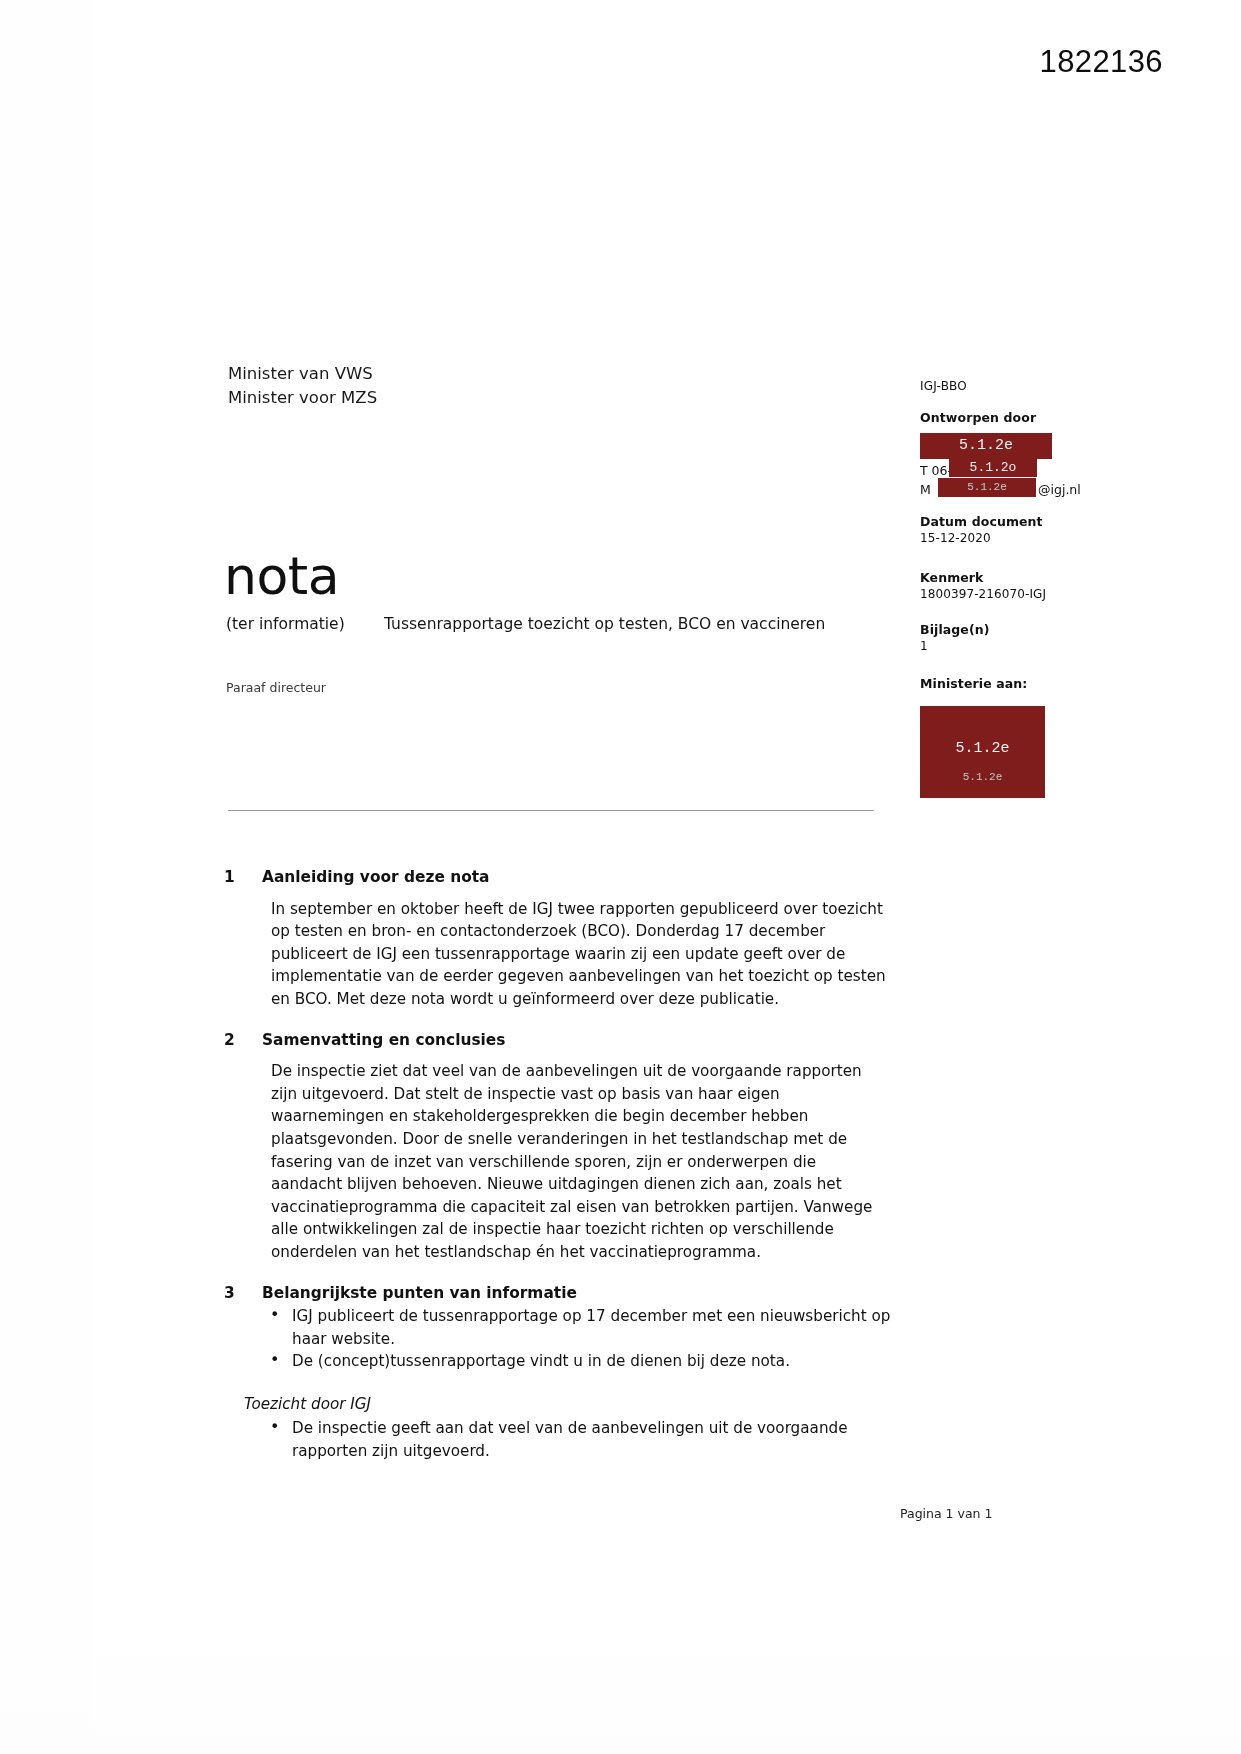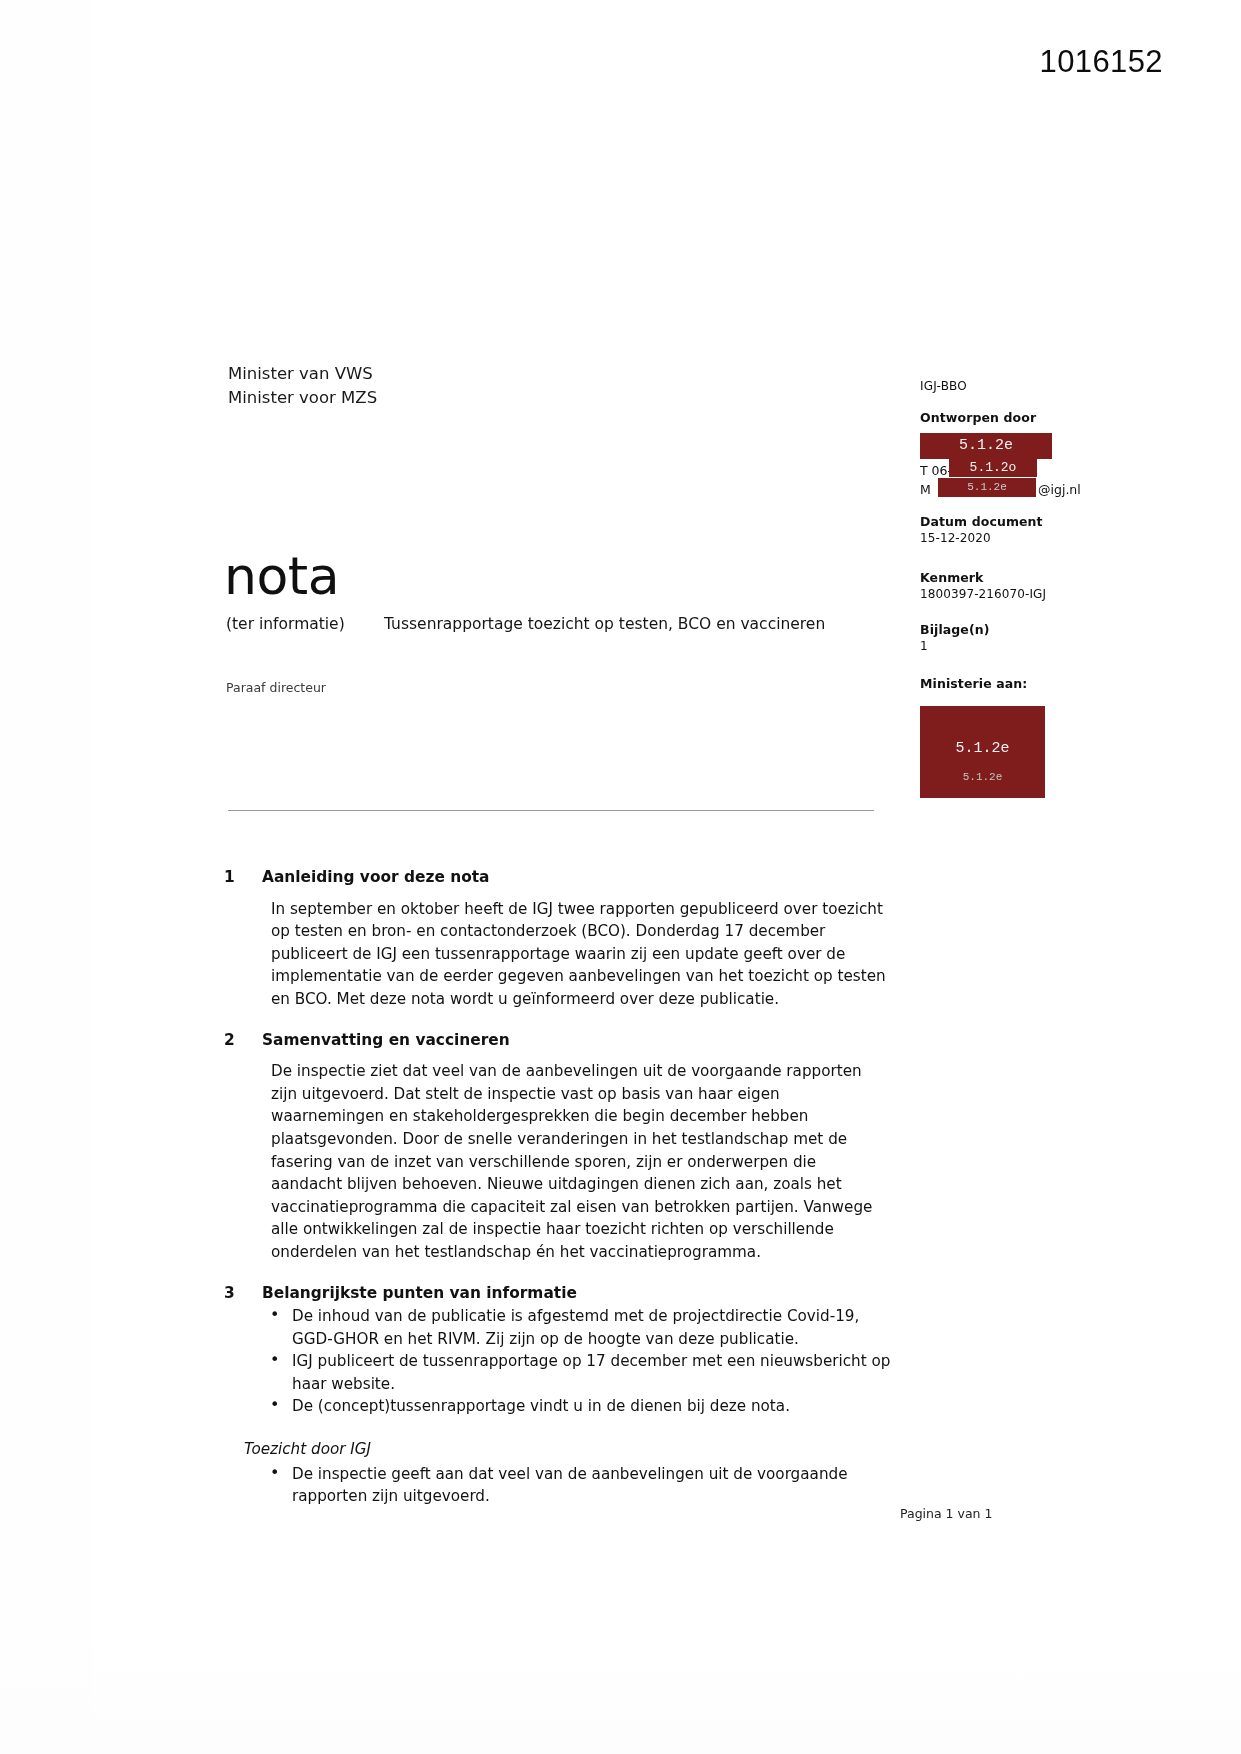--- a/index.html
+++ b/index.html
@@ -277,21 +277,21 @@
   }
 </style>
 </head>
 <body>
 
 <div class="page">
 
   <div class="scan-edge-left"></div>
   <div class="scan-edge-bottom"></div>
 
-  <div class="doc-number">1016152</div>
+  <div class="doc-number">1822136</div>
 
 
   <div class="addressee">
     <div>Minister van VWS</div>
     <div>Minister voor MZS</div>
   </div>
 
   <div class="meta">
     <div class="meta-org">IGJ-BBO</div>
 
@@ -346,34 +346,33 @@
         <span>Aanleiding voor deze nota</span>
       </div>
       <div class="section-body">
         <p>In september en oktober heeft de IGJ twee rapporten gepubliceerd over toezicht op testen en bron- en contactonderzoek (BCO). Donderdag 17 december publiceert de IGJ een tussenrapportage waarin zij een update geeft over de implementatie van de eerder gegeven aanbevelingen van het toezicht op testen en BCO. Met deze nota wordt u geïnformeerd over deze publicatie.</p>
       </div>
     </div>
 
     <div class="section">
       <div class="section-head">
         <span class="section-num">2</span>
-        <span>Samenvatting en vaccineren</span>
+        <span>Samenvatting en conclusies</span>
       </div>
       <div class="section-body">
         <p>De inspectie ziet dat veel van de aanbevelingen uit de voorgaande rapporten zijn uitgevoerd. Dat stelt de inspectie vast op basis van haar eigen waarnemingen en stakeholdergesprekken die begin december hebben plaatsgevonden. Door de snelle veranderingen in het testlandschap met de fasering van de inzet van verschillende sporen, zijn er onderwerpen die aandacht blijven behoeven. Nieuwe uitdagingen dienen zich aan, zoals het vaccinatieprogramma die capaciteit zal eisen van betrokken partijen. Vanwege alle ontwikkelingen zal de inspectie haar toezicht richten op verschillende onderdelen van het testlandschap én het vaccinatieprogramma.</p>
       </div>
     </div>
 
     <div class="section">
       <div class="section-head">
         <span class="section-num">3</span>
         <span>Belangrijkste punten van informatie</span>
       </div>
       <ul class="bullets">
-        <li>De inhoud van de publicatie is afgestemd met de projectdirectie Covid-19, GGD-GHOR en het RIVM. Zij zijn op de hoogte van deze publicatie.</li>
         <li>IGJ publiceert de tussenrapportage op 17 december met een nieuwsbericht op haar website.</li>
         <li>De (concept)tussenrapportage vindt u in de dienen bij deze nota.</li>
       </ul>
       <div class="sub-head">Toezicht door IGJ</div>
       <ul class="bullets">
         <li>De inspectie geeft aan dat veel van de aanbevelingen uit de voorgaande rapporten zijn uitgevoerd.</li>
       </ul>
     </div>
 
   </div>

